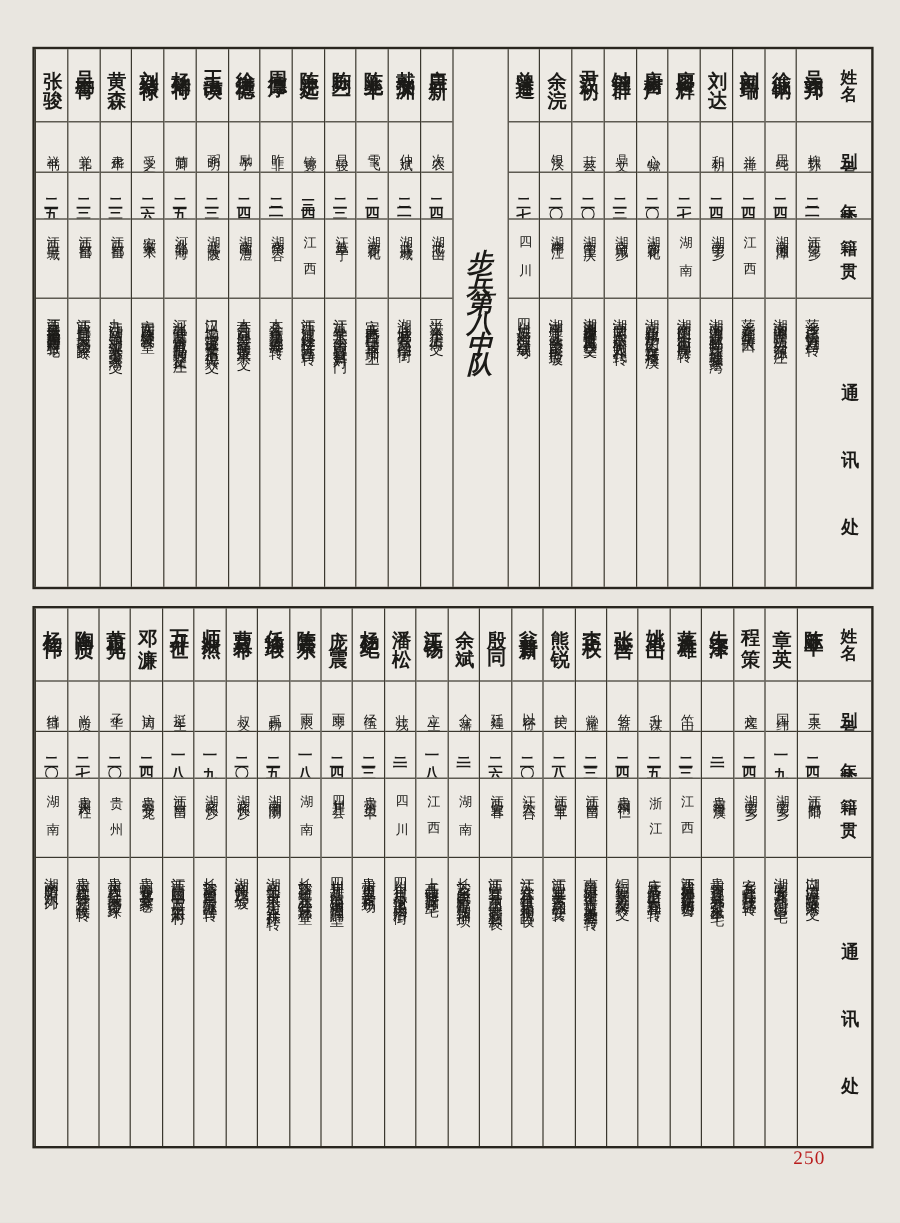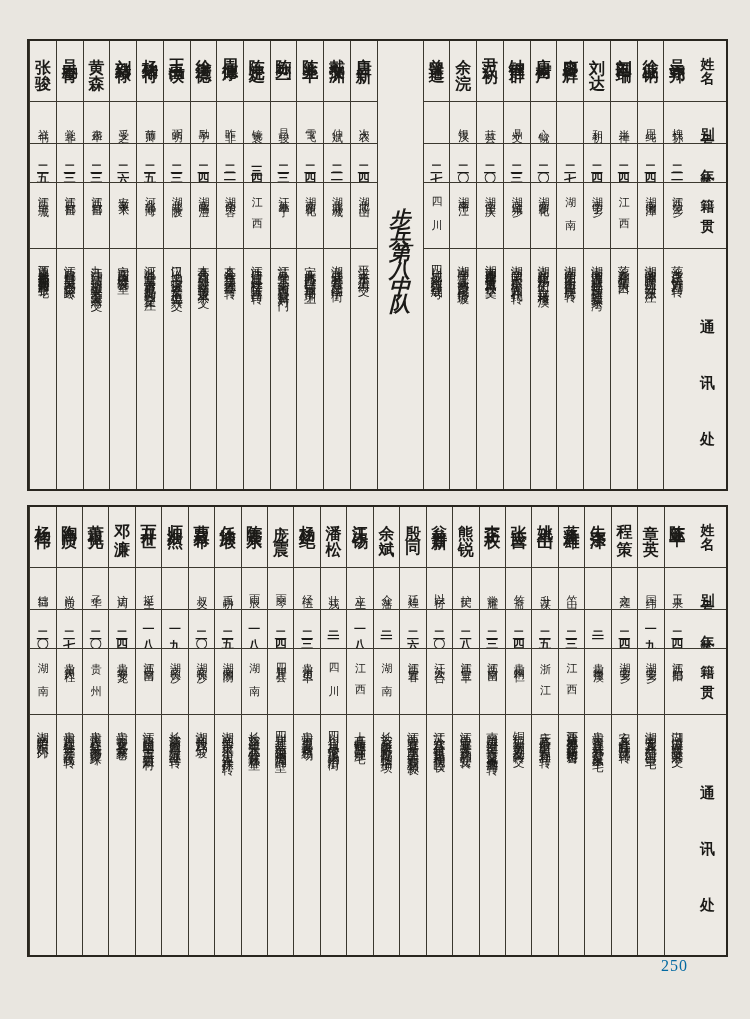--- a/index.html
+++ b/index.html
@@ -68,21 +68,21 @@
   
   .cell-unit{height:100%;padding-top:150px;border-top:none;}
   .cell-unit .vt{
     font-family:"DejaVu Serif","Liberation Serif",serif;
     font-style:italic;font-weight:600;
     font-size:21px;letter-spacing:17px;
   }
   .page-number{
     position:absolute;left:661px;top:957px;
     font-family:"Liberation Serif","DejaVu Serif",serif;
-    font-size:16px;color:#0369a1;letter-spacing:1px;
+    font-size:16px;color:#b91c1c;letter-spacing:1px;
   }
 </style>
 </head>
 <body>
 
 <div class="page">
   <div class="roster" id="table-top">
       <div class="col hdr-col">
         <div class="cell cell-name hdr">
           <span class="vt len2">姓名</span>

